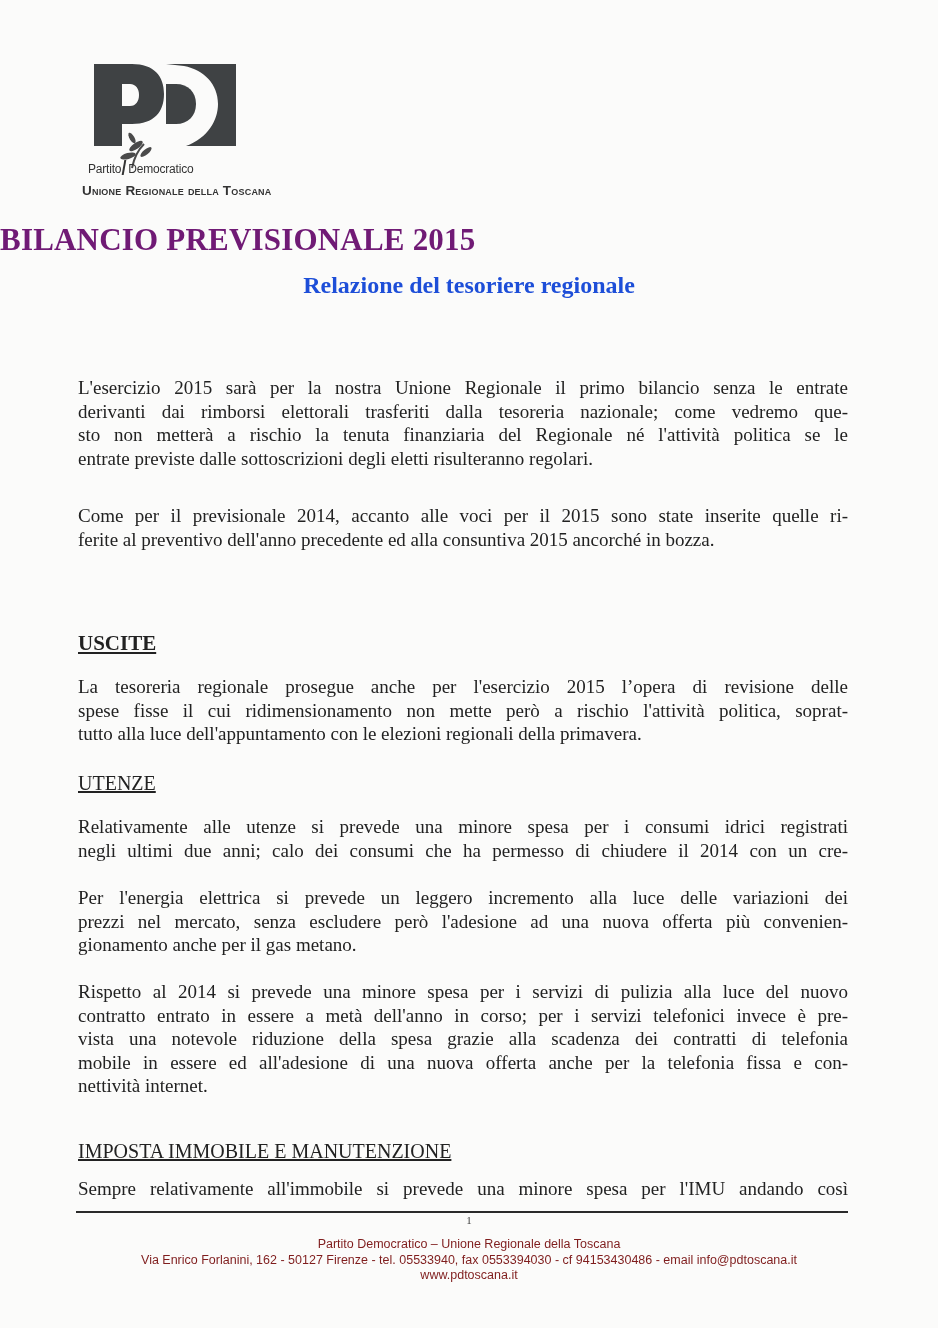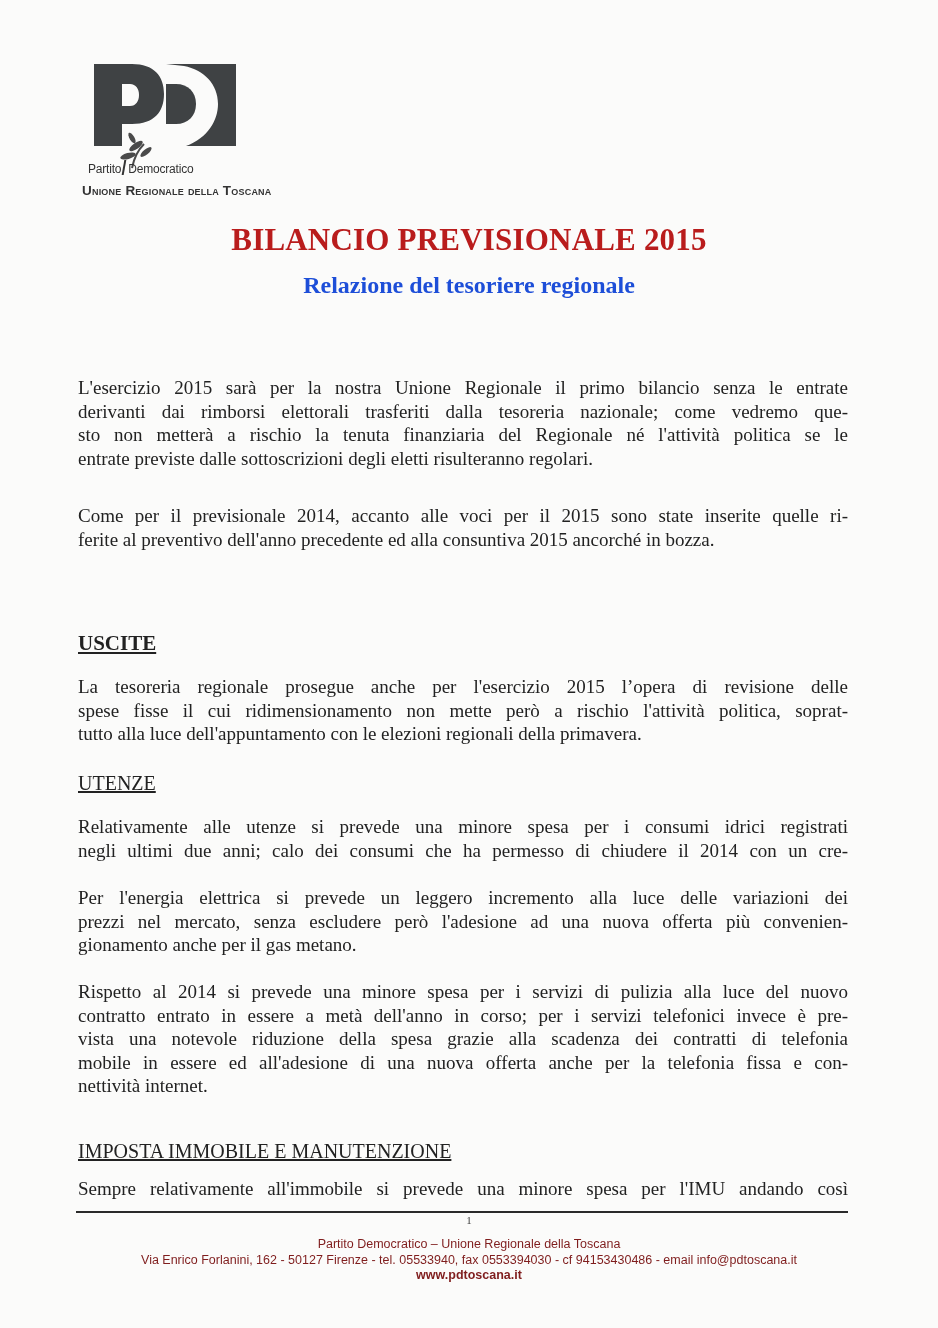--- a/index.html
+++ b/index.html
@@ -18,22 +18,22 @@
       font-family: "Liberation Sans", sans-serif; font-size: 12px; color: #333;
       letter-spacing: -0.2px;
     }
     .logo-name .sep { display: inline-block; width: 2px; height: 15px; background: #333; vertical-align: -2px; margin: 0 3px 0 2px; transform: skewX(-10deg); }
     .logo-sub {
       position: absolute; left: 82px; top: 183px;
       font-family: "Liberation Sans", sans-serif; font-size: 13.5px; font-weight: bold;
       color: #333; font-variant: small-caps; letter-spacing: 0.2px;
     }
     .title {
-      position: absolute; left: 0; right: 0; top: 222px; text-align: center;
-      font-size: 31px; font-weight: bold; color: #b91c1c; letter-spacing: 0.2px;
+      position: absolute; left: 0; right: 0; top: 222px; 
+      font-size: 31px; font-weight: bold; color: #701a75; letter-spacing: 0.2px;
     }
     .subtitle {
       position: absolute; left: 0; right: 0; top: 272px; text-align: center;
       font-size: 24px; font-weight: bold; color: #1d4ed8;
     }
     .para {
       position: absolute; left: 78px; width: 770px;
       font-size: 19px; line-height: 23.6px; text-align: justify; color: #222;
     }
     .para .line { display: block; text-align: justify; text-align-last: justify; white-space: nowrap; }
@@ -42,21 +42,21 @@
       position: absolute; left: 78px;
       font-size: 20px; text-decoration: underline; color: #222;
     }
     .heading.major { font-size: 21px; font-weight: bold; top: 631px; }
     .rule { position: absolute; left: 76px; width: 772px; top: 1211px; height: 2px; background: #2a2a2a; }
     .pagenum { position: absolute; left: 0; right: 0; top: 1214px; text-align: center; font-size: 11px; color: #444; }
     .footer {
       position: absolute; left: 0; right: 0; top: 1237px; text-align: center;
       font-family: "Liberation Sans", sans-serif; font-size: 12.5px; line-height: 15.5px; color: #7f1d1d;
     }
-    .footer .web { font-weight: bold; }
+    .footer .web { font-weight: normal; }
   </style>
 </head>
 <body>
 
 <div class="logo">
   <svg width="160" height="110" viewBox="0 0 160 110">
 
     <path d="M6 4 H44 C66 4 76 16 76 34 C76 52 66 64 44 64 H34 V86 H6 Z M34 24 V46 H42 C48 46 51 41 51 35 C51 29 48 24 42 24 Z" fill="#3f4244" fill-rule="evenodd"></path>
 
     <path d="M78 4 H148 V86 H98 C120 78 130 60 130 44 C130 24 116 10 96 6 Z" fill="#3f4244"></path>

